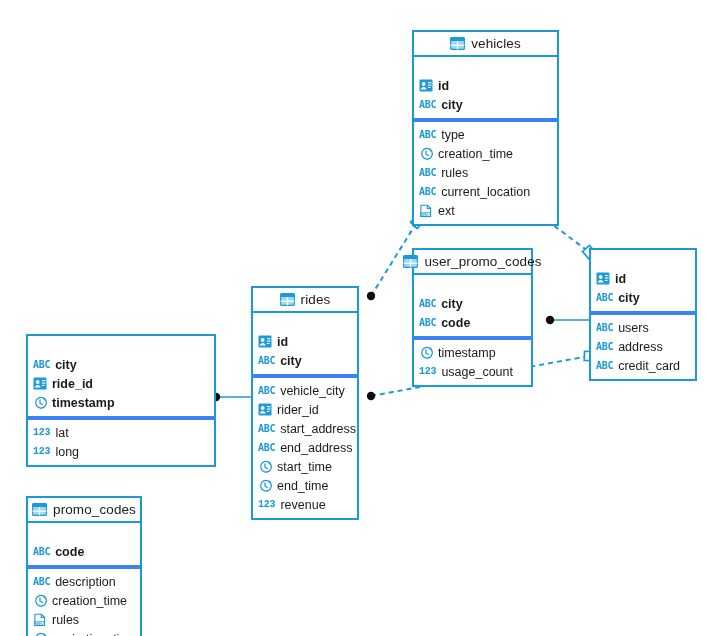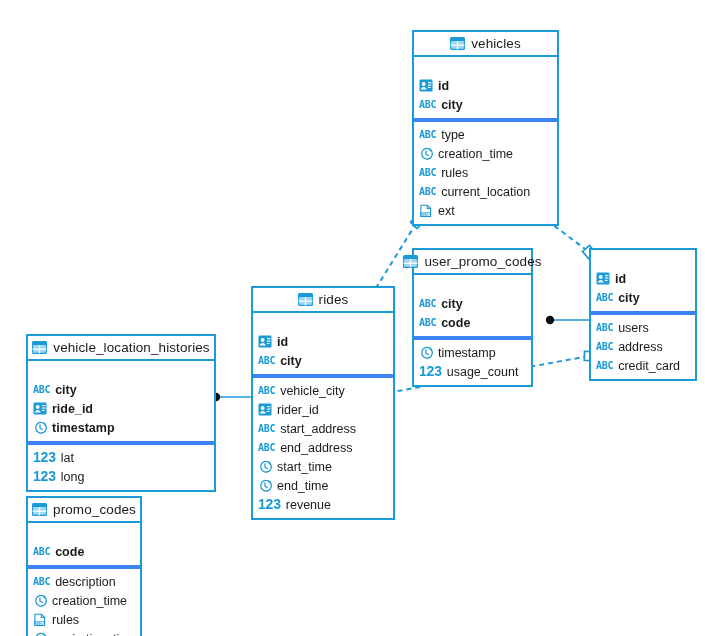--- a/index.html
+++ b/index.html
@@ -84,22 +84,22 @@
 
   .ic-abc {
     font-family: "DejaVu Sans Mono", monospace;
     font-size: 10px;
     font-weight: bold;
     color: #1a9ad7;
     line-height: 13px;
     letter-spacing: -0.3px;
   }
   .ic-123 {
-    font-family: Liberation Sans, sans-serif;
-    font-size: 14px;
+    font-family: Liberation Mono, monospace;
+    font-size: 10px;
     font-weight: bold;
     color: #1a9ad7;
     line-height: 13px;
     letter-spacing: -0.2px;
   }
 
   
 </style>
 </head>
 <body>
@@ -265,21 +265,21 @@
           <div class="col">
             <span class="ic ic-abc" style="line-height: 13px;">ABC</span>
             <span class="col-name">address</span>
           </div>
           <div class="col">
             <span class="ic ic-abc" style="line-height: 13px;">ABC</span>
             <span class="col-name">credit_card</span>
           </div>
         </div>
       </div>
-      <div class="entity" style="left: 251px; top: 286px; width: 144px;">
+      <div class="entity" style="left: 251px; top: 286px; width: 108px;">
         <div class="entity-header">
           <span class="ic">
             <svg width="15" height="13" viewBox="0 0 15 13">
               <rect x="0.6" y="0.6" width="13.8" height="11.8" rx="1" fill="#9ed8f2" stroke="#1a9ad7" stroke-width="1.1"></rect>
               <rect x="0.6" y="0.6" width="13.8" height="3.4" fill="#1a9ad7"></rect>
               <line x1="7.5" y1="4.0" x2="7.5" y2="12.4" stroke="#ffffff" stroke-width="1.3"></line>
               <line x1="0.6" y1="8.2" x2="14.4" y2="8.2" stroke="#ffffff" stroke-width="1.3"></line>
             </svg>
           </span>
           <span class="entity-title">rides</span>
@@ -349,31 +349,20 @@
             </span>
             <span class="col-name">end_time</span>
           </div>
           <div class="col">
             <span class="ic ic-123" style="line-height: 13px;">123</span>
             <span class="col-name">revenue</span>
           </div>
         </div>
       </div>
       <div class="entity" style="left: 26px; top: 334px; width: 190px;">
-        <div class="entity-header">
-          <span class="ic">
-            <svg width="15" height="13" viewBox="0 0 15 13">
-              <rect x="0.6" y="0.6" width="13.8" height="11.8" rx="1" fill="#9ed8f2" stroke="#1a9ad7" stroke-width="1.1"></rect>
-              <rect x="0.6" y="0.6" width="13.8" height="3.4" fill="#1a9ad7"></rect>
-              <line x1="7.5" y1="4.0" x2="7.5" y2="12.4" stroke="#ffffff" stroke-width="1.3"></line>
-              <line x1="0.6" y1="8.2" x2="14.4" y2="8.2" stroke="#ffffff" stroke-width="1.3"></line>
-            </svg>
-          </span>
-          <span class="entity-title">vehicle_location_histories</span>
-        </div>
         <div class="col-group keys">
           <div class="col key">
             <span class="ic ic-abc" style="line-height: 13px;">ABC</span>
             <span class="col-name">city</span>
           </div>
           <div class="col key">
             <span class="ic">
               <svg width="14" height="13" viewBox="0 0 14 13">
                 <rect x="0.5" y="0.5" width="13" height="12" rx="1.3" fill="#1a9ad7"></rect>
                 <circle cx="4.7" cy="5" r="1.9" fill="#ffffff"></circle>

